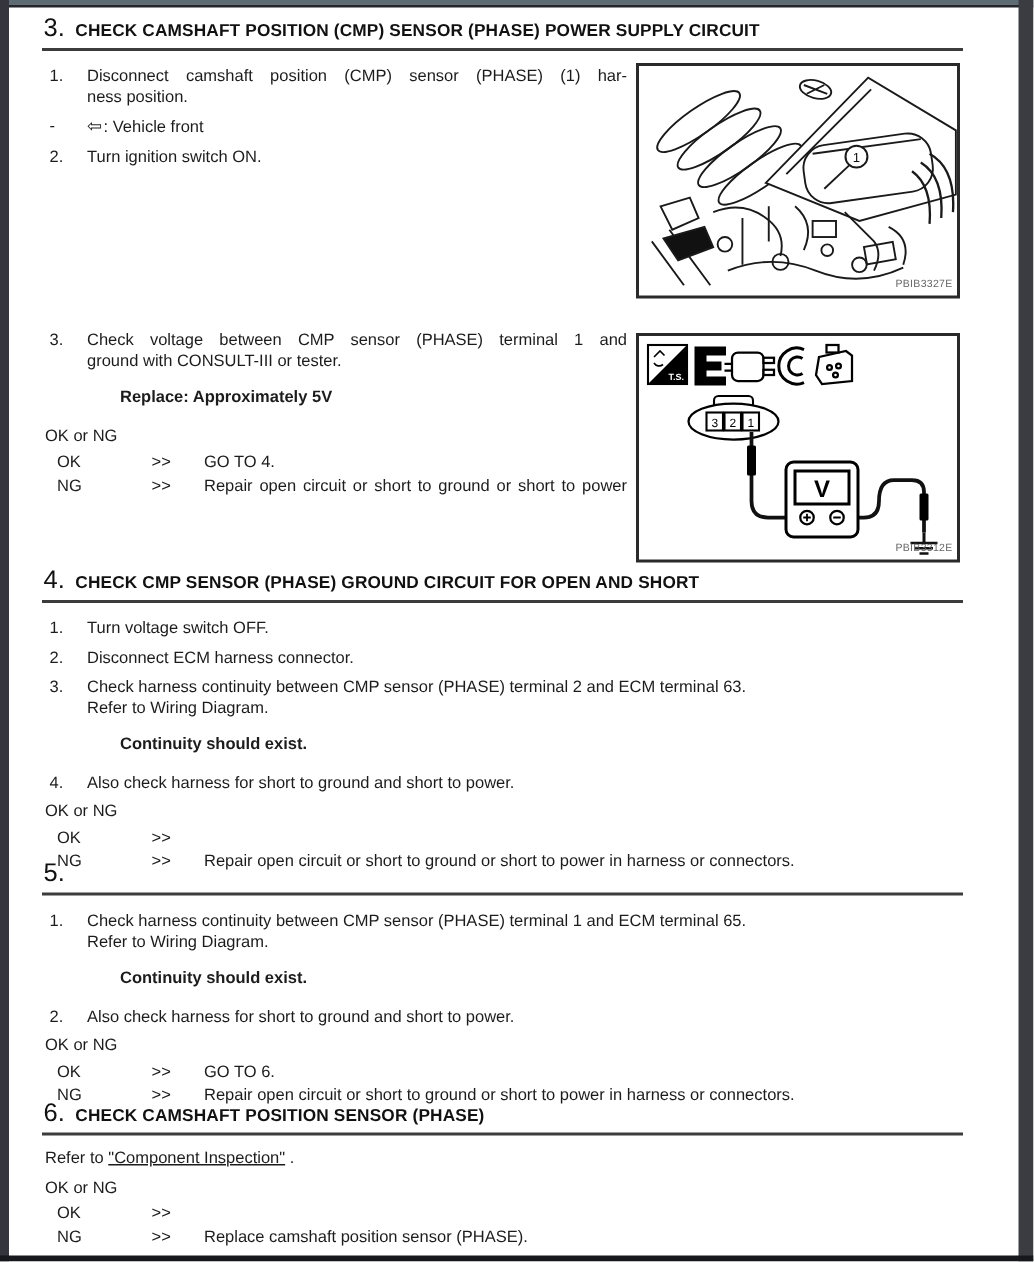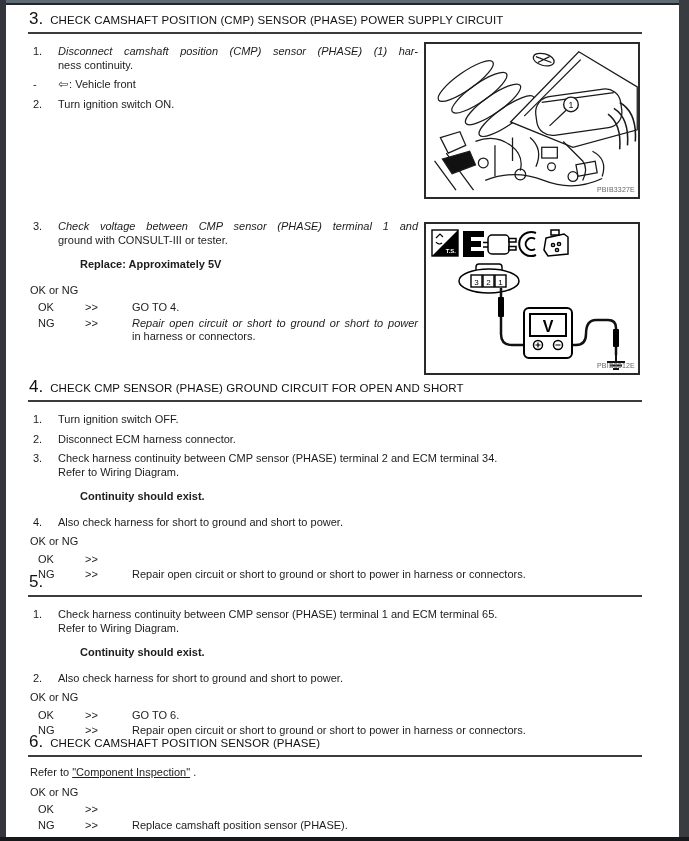--- a/index.html
+++ b/index.html
@@ -11,37 +11,37 @@
   
   .frame-top    { position:absolute; left:0; top:0; width:689px; height:3px; background:#5d6b75; }
   .frame-top2   { position:absolute; left:0; top:3px; width:689px; height:2px; background:#23252d; }
   .frame-left   { position:absolute; left:0; top:0; width:6px; height:841px; background:#34353d; }
   .frame-right  { position:absolute; right:0; top:0; width:10px; height:841px; background:#3b3c42; }
   .frame-bottom { position:absolute; left:0; bottom:0; width:689px; height:4px; background:#17181c; }
 
   .sec { position:absolute; left:28px; width:614px; }
   .sec-head { display:flex; align-items:baseline; gap:7px; border-bottom:2px solid #3c3c3c; padding:0 0 3px 1px; }
   .sec-num  { font-size:17px; line-height:20px; color:#111; }
-  .sec-title{ font-size:11.5px; font-weight:normal; letter-spacing:0.1px; color:#111; }
+  .sec-title{ font-size:11.5px; font-weight:bold; letter-spacing:0.1px; color:#111; }
   .sec-body { margin-top:11px; }
   .col-narrow { width:390px; }
 
   .step { display:flex; margin-bottom:6px; }
   .step-num { width:25px; flex:none; padding-left:5px; }
   .step-body { flex:1; }
-  .just { text-align:justify; text-align-last:justify;font-style:italic; }
+  .just { text-align:justify; text-align-last:justify; }
 
   .vf-arrow { font-family:"DejaVu Sans",sans-serif; font-size:12px; margin-right:1px; }
 
   .spec { font-weight:bold; margin:11px 0 12px 52px; }
   .okng { margin:1px 0 4px 2px; }
-  .res { display:flex; margin-bottom:2px; }
+  .res { display:flex; margin-bottom:2px;gap:16px; }
   .res-label { width:47px; flex:none; padding-left:10px; }
   .res-arrow { width:19px; flex:none; }
-  .res-body { flex:1;margin-left:28px; }
+  .res-body { flex:1; }
   .spacer { height:103px; }
 
   .refer { margin:0 0 6px 2px; }
   .doclink { color:#1c1c1c; text-decoration:underline; cursor:pointer; }
 
   .fig { position:absolute; background:#fff; border:2px solid #2a2a2a; box-sizing:border-box; }
   .fig1 { left:424px; top:42px;  width:216px; height:157px; }
   .fig2 { left:424px; top:222px; width:216px; height:153px; }
   .fig svg { display:block; width:100%; height:100%; }
   .fig-code { position:absolute; right:3px; bottom:1px; font-size:7px; color:#666; letter-spacing:0.2px; }
@@ -58,21 +58,21 @@
 <section class="sec" style="top:9px;">
   <div class="sec-head">
     <span class="sec-num">3.</span>
     <span class="sec-title">CHECK CAMSHAFT POSITION (CMP) SENSOR (PHASE) POWER SUPPLY CIRCUIT</span>
   </div>
   <div class="sec-body col-narrow">
     <div class="step">
       <span class="step-num">1.</span>
       <div class="step-body">
         <div class="just">Disconnect camshaft position (CMP) sensor (PHASE) (1) har-</div>
-        <div>ness continuity.</div>
+        <div>ness position.</div>
       </div>
     </div>
     <div class="step">
       <span class="step-num">-</span>
       <div class="step-body">
         <span class="vf-arrow">⇦</span><span>: Vehicle front</span>
       </div>
     </div>
     <div class="step">
       <span class="step-num">2.</span>
@@ -91,21 +91,20 @@
     <div class="res">
       <span class="res-label">OK</span>
       <span class="res-arrow">&gt;&gt;</span>
       <div class="res-body">GO TO 4.</div>
     </div>
     <div class="res">
       <span class="res-label">NG</span>
       <span class="res-arrow">&gt;&gt;</span>
       <div class="res-body">
         <div class="just">Repair open circuit or short to ground or short to power</div>
-        <div>in harness or connectors.</div>
       </div>
     </div>
   </div>
 </section>
 
 <div class="fig fig1">
   <svg viewBox="0 0 216 157">
     <g fill="none" stroke="#1a1a1a" stroke-width="1.3">
 
       <ellipse cx="40" cy="38" rx="34" ry="9" transform="rotate(-35 40 38)"></ellipse>
@@ -218,30 +217,30 @@
 </div>
 
 <section class="sec" style="top:377px;">
   <div class="sec-head">
     <span class="sec-num">4.</span>
     <span class="sec-title">CHECK CMP SENSOR (PHASE) GROUND CIRCUIT FOR OPEN AND SHORT</span>
   </div>
   <div class="sec-body">
     <div class="step">
       <span class="step-num">1.</span>
-      <div class="step-body">Turn ignition switch OFF.</div>
+      <div class="step-body">Turn voltage switch OFF.</div>
     </div>
     <div class="step">
       <span class="step-num">2.</span>
       <div class="step-body">Disconnect ECM harness connector.</div>
     </div>
     <div class="step">
       <span class="step-num">3.</span>
       <div class="step-body">
-        <div>Check harness continuity between CMP sensor (PHASE) terminal 2 and ECM terminal 34.</div>
+        <div>Check harness continuity between CMP sensor (PHASE) terminal 2 and ECM terminal 63.</div>
         <div>Refer to Wiring Diagram.</div>
       </div>
     </div>
     <div class="spec">Continuity should exist.</div>
     <div class="step">
       <span class="step-num">4.</span>
       <div class="step-body">Also check harness for short to ground and short to power.</div>
     </div>
     <div class="okng">OK or NG</div>
     <div class="res">

